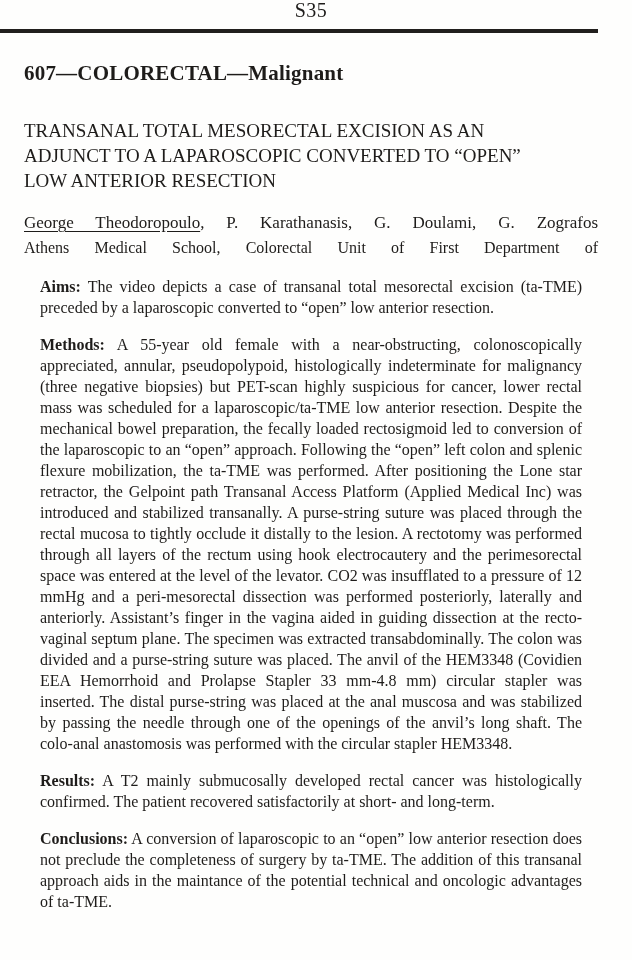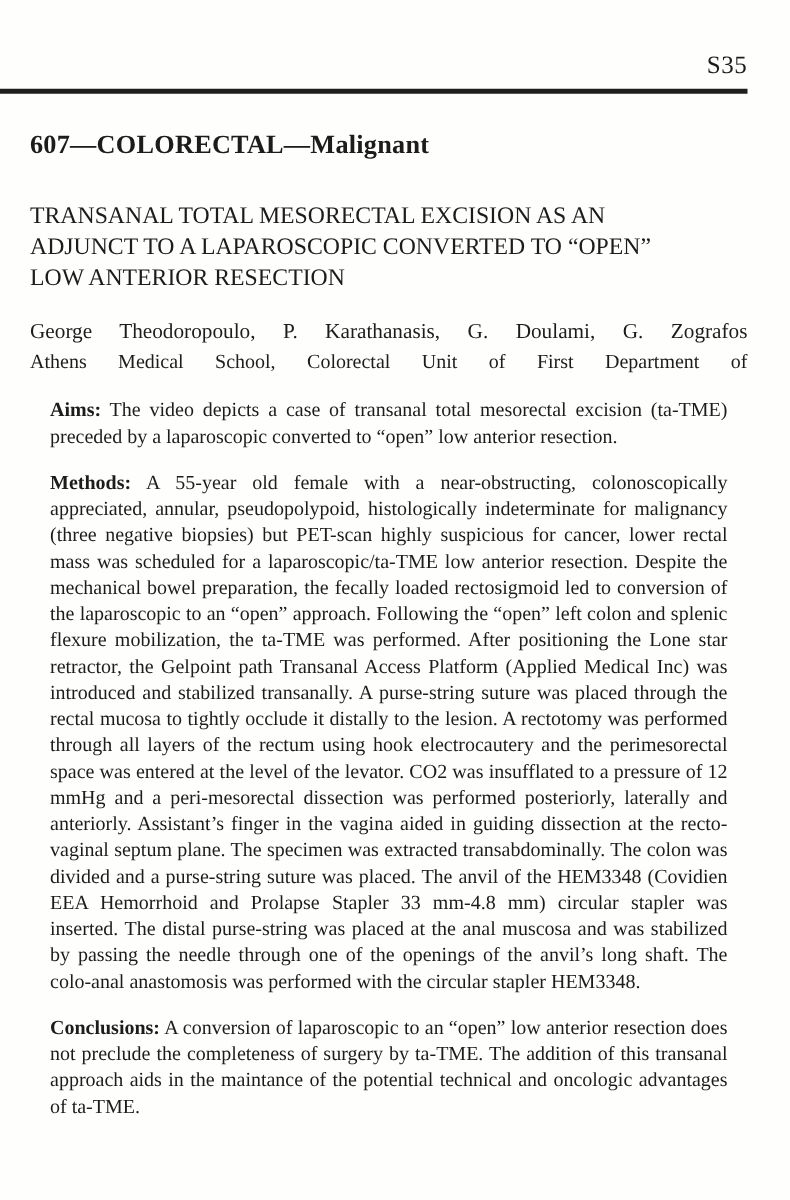--- a/index.html
+++ b/index.html
@@ -13,22 +13,21 @@
     height: 960px;
     margin: 0 auto;
     background: #fefefd;
     color: #1e1c1a;
     font-family: "Liberation Serif", "DejaVu Serif", serif;
     box-sizing: border-box;
     padding: 0 34px 0 24px;
     overflow: hidden;
   }
   .page-number {
-    padding-top: 42px;
-    text-align: right;
+    text-align: center;
     font-size: 20px;
     line-height: 21px;
     letter-spacing: 0.5px;
   }
   .header-rule {
     height: 4px;
     background: #211f1d;
     margin-left: -24px; 
     margin-top: 8px;
   }
@@ -46,21 +45,21 @@
     line-height: 25px;
   }
   .title-line { white-space: nowrap; }
   .authors {
     margin-top: 17px;
     font-size: 17px;
     line-height: 25px;
     text-align: justify;
     text-align-last: justify; 
   }
-  .presenter { text-underline-offset: 3px; margin-top: 32px; }
+  .presenter { text-decoration: underline; text-underline-offset: 3px; margin-top: 32px; }
   .affiliation {
     font-size: 16px;
     line-height: 25px;
   }
   .affiliation .line-justified {
     text-align: justify;
     text-align-last: justify;
   }
   .sections { margin-top: 14px; }
   .section {
@@ -94,17 +93,18 @@
   <div class="affiliation">
     <div class="line-justified">Athens Medical School, Colorectal Unit of First Department of</div>
   </div>
 
   <div class="sections">
 
     <p class="section"><span class="section-label">Aims:</span><span> The video depicts a case of transanal total mesorectal excision (ta-TME) preceded by a laparoscopic converted to “open” low anterior resection.</span></p>
 
     <p class="section"><span class="section-label">Methods:</span><span> A 55-year old female with a near-obstructing, colonoscopically appreciated, annular, pseudopolypoid, histologically indeterminate for malignancy (three negative biopsies) but PET-scan highly suspicious for cancer, lower rectal mass was scheduled for a laparoscopic/ta-TME low anterior resection. Despite the mechanical bowel preparation, the fecally loaded rectosigmoid led to conversion of the laparoscopic to an “open” approach. Following the “open” left colon and splenic flexure mobilization, the ta-TME was performed. After positioning the Lone star retractor, the Gelpoint path Transanal Access Platform (Applied Medical Inc) was introduced and stabilized transanally. A purse-string suture was placed through the rectal mucosa to tightly occlude it distally to the lesion. A rectotomy was performed through all layers of the rectum using hook electrocautery and the perimesorectal space was entered at the level of the levator. CO2 was insufflated to a pressure of 12 mmHg and a peri-mesorectal dissection was performed posteriorly, laterally and anteriorly. Assistant’s finger in the vagina aided in guiding dissection at the recto-vaginal septum plane. The specimen was extracted transabdominally. The colon was divided and a purse-string suture was placed. The anvil of the HEM3348 (Covidien EEA Hemorrhoid and Prolapse Stapler 33 mm-4.8 mm) circular stapler was inserted. The distal purse-string was placed at the anal muscosa and was stabilized by passing the needle through one of the openings of the anvil’s long shaft. The colo-anal anastomosis was performed with the circular stapler HEM3348.</span></p>
 
+    <p class="section"><span class="section-label">Results:</span><span> A T2 mainly submucosally developed rectal cancer was histologically confirmed. The patient recovered satisfactorily at short- and long-term.</span></p>
 
     <p class="section"><span class="section-label">Conclusions:</span><span> A conversion of laparoscopic to an “open” low anterior resection does not preclude the completeness of surgery by ta-TME. The addition of this transanal approach aids in the maintance of the potential technical and oncologic advantages of ta-TME.</span></p>
 
   </div>
 </div>
 
 </body></html>

